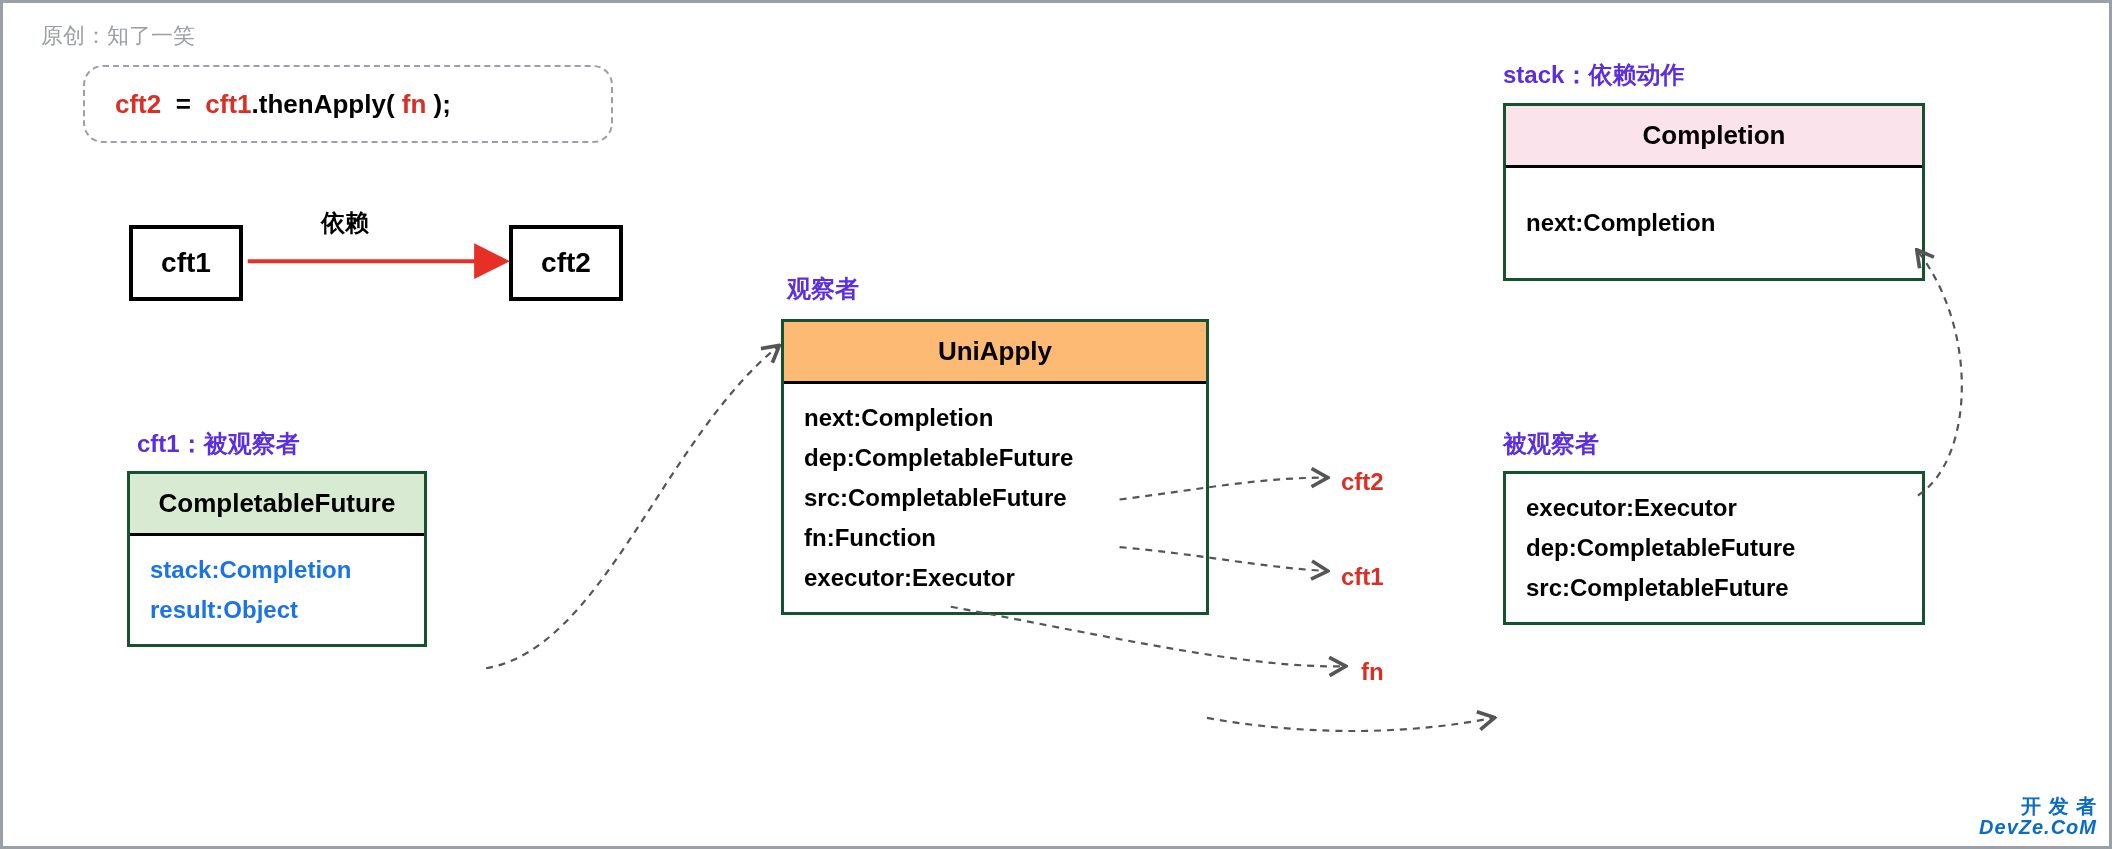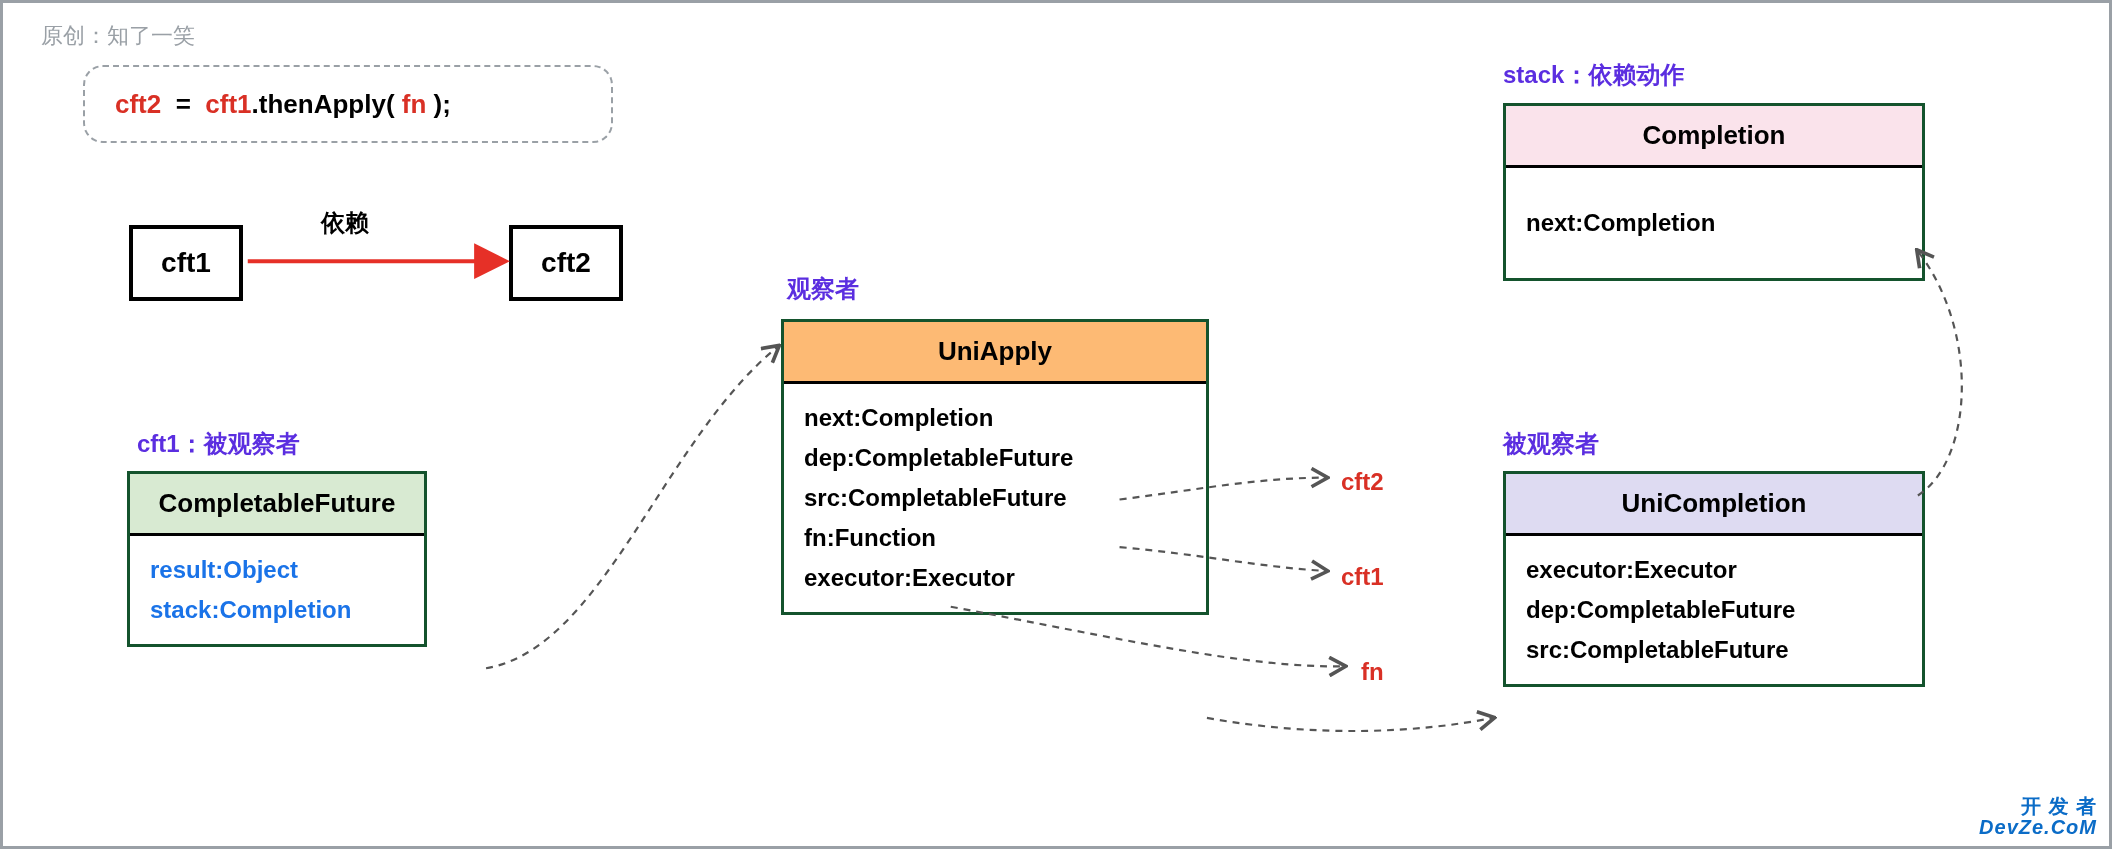--- a/index.html
+++ b/index.html
@@ -157,22 +157,22 @@
   <div class="small-box" style="left:506px; top:222px;">cft2</div>
 
   <div class="purple-label" style="left:134px; top:425px;">cft1：被观察者</div>
   <div class="purple-label" style="left:784px; top:270px;">观察者</div>
   <div class="purple-label" style="left:1500px; top:56px;">stack：依赖动作</div>
   <div class="purple-label" style="left:1500px; top:425px;">被观察者</div>
 
   <div class="class-box" style="left:124px; top:468px; width:300px;">
     <div class="class-header hdr-green">CompletableFuture</div>
     <div class="class-body">
+      <div class="field blue">stack:Completion</div>
       <div class="field blue">result:Object</div>
-      <div class="field blue">stack:Completion</div>
     </div>
   </div>
 
   <div class="class-box" style="left:778px; top:316px; width:428px;">
     <div class="class-header hdr-lav1">UniApply</div>
     <div class="class-body">
       <div class="field">next:Completion</div>
       <div class="field">dep:CompletableFuture</div>
       <div class="field">src:CompletableFuture</div>
       <div class="field">fn:Function</div>
@@ -181,21 +181,20 @@
   </div>
 
   <div class="class-box" style="left:1500px; top:100px; width:422px;">
     <div class="class-header hdr-pink">Completion</div>
     <div class="class-body" style="padding:35px 20px;">
       <div class="field">next:Completion</div>
     </div>
   </div>
 
   <div class="class-box" style="left:1500px; top:468px; width:422px;">
-    <div class="class-header hdr-lav2">UniCompletion</div>
     <div class="class-body">
       <div class="field">executor:Executor</div>
       <div class="field">dep:CompletableFuture</div>
       <div class="field">src:CompletableFuture</div>
     </div>
   </div>
 
   <div class="red-target" style="left:1338px; top:465px;">cft2</div>
   <div class="red-target" style="left:1338px; top:560px;">cft1</div>
   <div class="red-target" style="left:1358px; top:655px;">fn</div>

